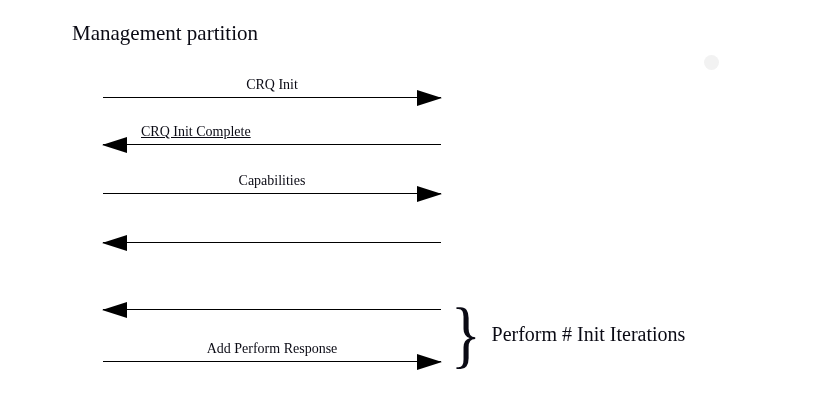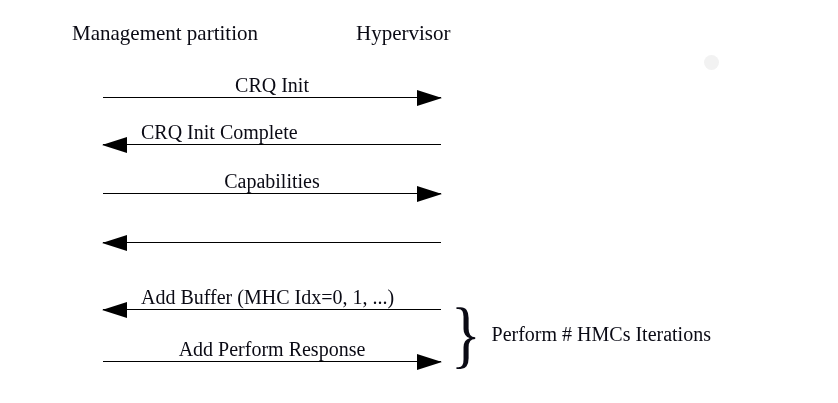--- a/index.html
+++ b/index.html
@@ -53,35 +53,36 @@
     left: 0;
     right: 0;
     bottom: 0;
     height: 0;
     border-bottom: 1.4px solid #000000;
   }
 
   .msg-label {
     position: absolute;
     bottom: 2px;
-    font-size: 20px;
+    font-size: 14px;
     line-height: 22px;
     white-space: nowrap;
     color: #0a0a14;
     background: transparent;
   }
 
   .msg-label.center {
     left: 0;
     right: 0;
     text-align: center;
   }
   .msg-label.left-shift {
     left: 38px;
     text-align: right;
+    text-decoration: underline;
   }
 
   .arrowhead {
     position: absolute;
     bottom: -8px;
     width: 0;
     height: 0;
   }
   .arrowhead.right {
     right: -1px;
@@ -139,21 +140,20 @@
     background: #f2f2f2;
   }
 </style>
 </head>
 <body>
 
 <div id="diagram">
 
   <div class="lifeline-label" id="label-mgmt">Management partition</div>
 
-  <div class="lifeline-label" id="label-hyp">Hypervisor</div>
 
   <div class="message" id="msg-1">
     <span class="msg-label center">CRQ Init</span>
     <span class="msg-line"></span>
     <span class="arrowhead right"></span>
   </div>
 
   <div class="message" id="msg-2">
     <span class="msg-label left-shift">CRQ Init Complete</span>
     <span class="msg-line"></span>
@@ -165,31 +165,30 @@
     <span class="msg-line"></span>
     <span class="arrowhead right"></span>
   </div>
 
   <div class="message" id="msg-4">
     <span class="msg-line"></span>
     <span class="arrowhead left"></span>
   </div>
 
   <div class="message" id="msg-5">
-    <span class="msg-label left-shift" style="left:38px;">Add Buffer (MHC Idx=0, 1, ...)</span>
     <span class="msg-line"></span>
     <span class="arrowhead left"></span>
   </div>
 
   <div class="message" id="msg-6">
     <span class="msg-label center">Add Perform Response</span>
     <span class="msg-line"></span>
     <span class="arrowhead right"></span>
   </div>
 
   <div id="brace-group">
     <span class="brace-glyph">}</span>
-    <span id="brace-note">Perform # HMCs Iterations</span>
+    <span id="brace-note">Perform # Init Iterations</span>
   </div>
 
   <div id="faint-dot"></div>
 
 </div>
 
 </body></html>

